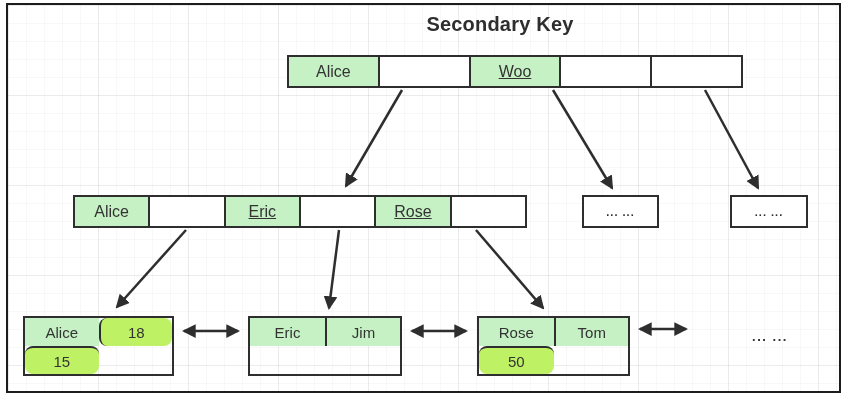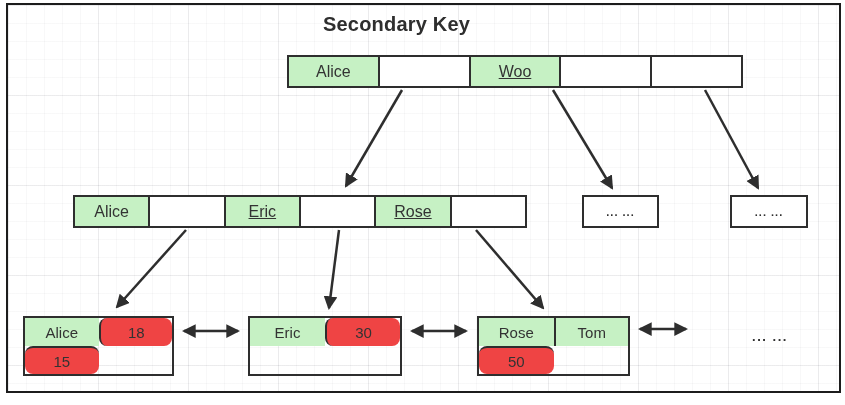--- a/index.html
+++ b/index.html
@@ -15,21 +15,21 @@
     background-color:#ffffff;
     background-image:
       linear-gradient(rgba(120,120,130,0.10) 1px, transparent 1px),
       linear-gradient(90deg, rgba(120,120,130,0.10) 1px, transparent 1px),
       linear-gradient(rgba(120,120,130,0.05) 1px, transparent 1px),
       linear-gradient(90deg, rgba(120,120,130,0.05) 1px, transparent 1px);
     background-size:90px 90px,90px 90px,18px 18px,18px 18px;
   }
   .title{
     position:absolute;left:323px;top:13px;width:354px;
-    text-align:left;font-size:20px;font-weight:bold;color:#2e2e2e;
+    text-align:center;font-size:20px;font-weight:bold;color:#2e2e2e;
     letter-spacing:0.2px;
   }
   .node{
     position:absolute;display:flex;box-sizing:border-box;
     border:2px solid #2e2e2e;background:#ffffff;
   }
   .node .cell{
     flex:1 1 0;display:flex;align-items:center;justify-content:center;
     font-size:16px;color:#333333;overflow:hidden;
   }
@@ -46,21 +46,21 @@
     grid-template-columns:1fr 1fr;grid-template-rows:1fr 1fr;
     border:2px solid #2e2e2e;
   }
   .leaf .lcell{
     display:flex;align-items:center;justify-content:center;
     font-size:15px;color:#333333;
   }
   .leaf .lcell:nth-child(even){border-left:2px solid #2e2e2e;}
   .leaf .lcell:nth-child(n+3){border-top:2px solid #2e2e2e;}
   .leaf .kcell{background:#c6f1c4;}
-  .leaf .vcell{background:#ef4444;border-radius:8px;}
+  .leaf .vcell{background:#bef264;border-radius:8px;}
   .more-dots{
     position:absolute;left:728px;top:329px;width:84px;text-align:center;
     font-size:13px;font-weight:bold;color:#2e2e2e;letter-spacing:1.5px;
   }
   svg.arrows{position:absolute;left:0;top:0;pointer-events:none;}
 </style>
 </head>
 <body>
 
 <div class="frame"></div>
@@ -88,21 +88,21 @@
 <div class="collapsed" style="left:730px;top:195px;width:78px;height:33px;">... ...</div>
 
 <div class="leaf" style="left:23px;top:316px;width:151px;height:60px;">
   <div class="lcell kcell">Alice</div>
   <div class="lcell vcell">18</div>
   <div class="lcell vcell">15</div>
 </div>
 
 <div class="leaf" style="left:248px;top:316px;width:154px;height:60px;">
   <div class="lcell kcell">Eric</div>
-  <div class="lcell vcell">30</div>
+  <div class="lcell kcell">Jim</div>
 </div>
 
 <div class="leaf" style="left:477px;top:316px;width:153px;height:60px;">
   <div class="lcell kcell">Rose</div>
   <div class="lcell kcell">Tom</div>
   <div class="lcell vcell">50</div>
 </div>
 
 <div class="more-dots">... ...</div>
 

